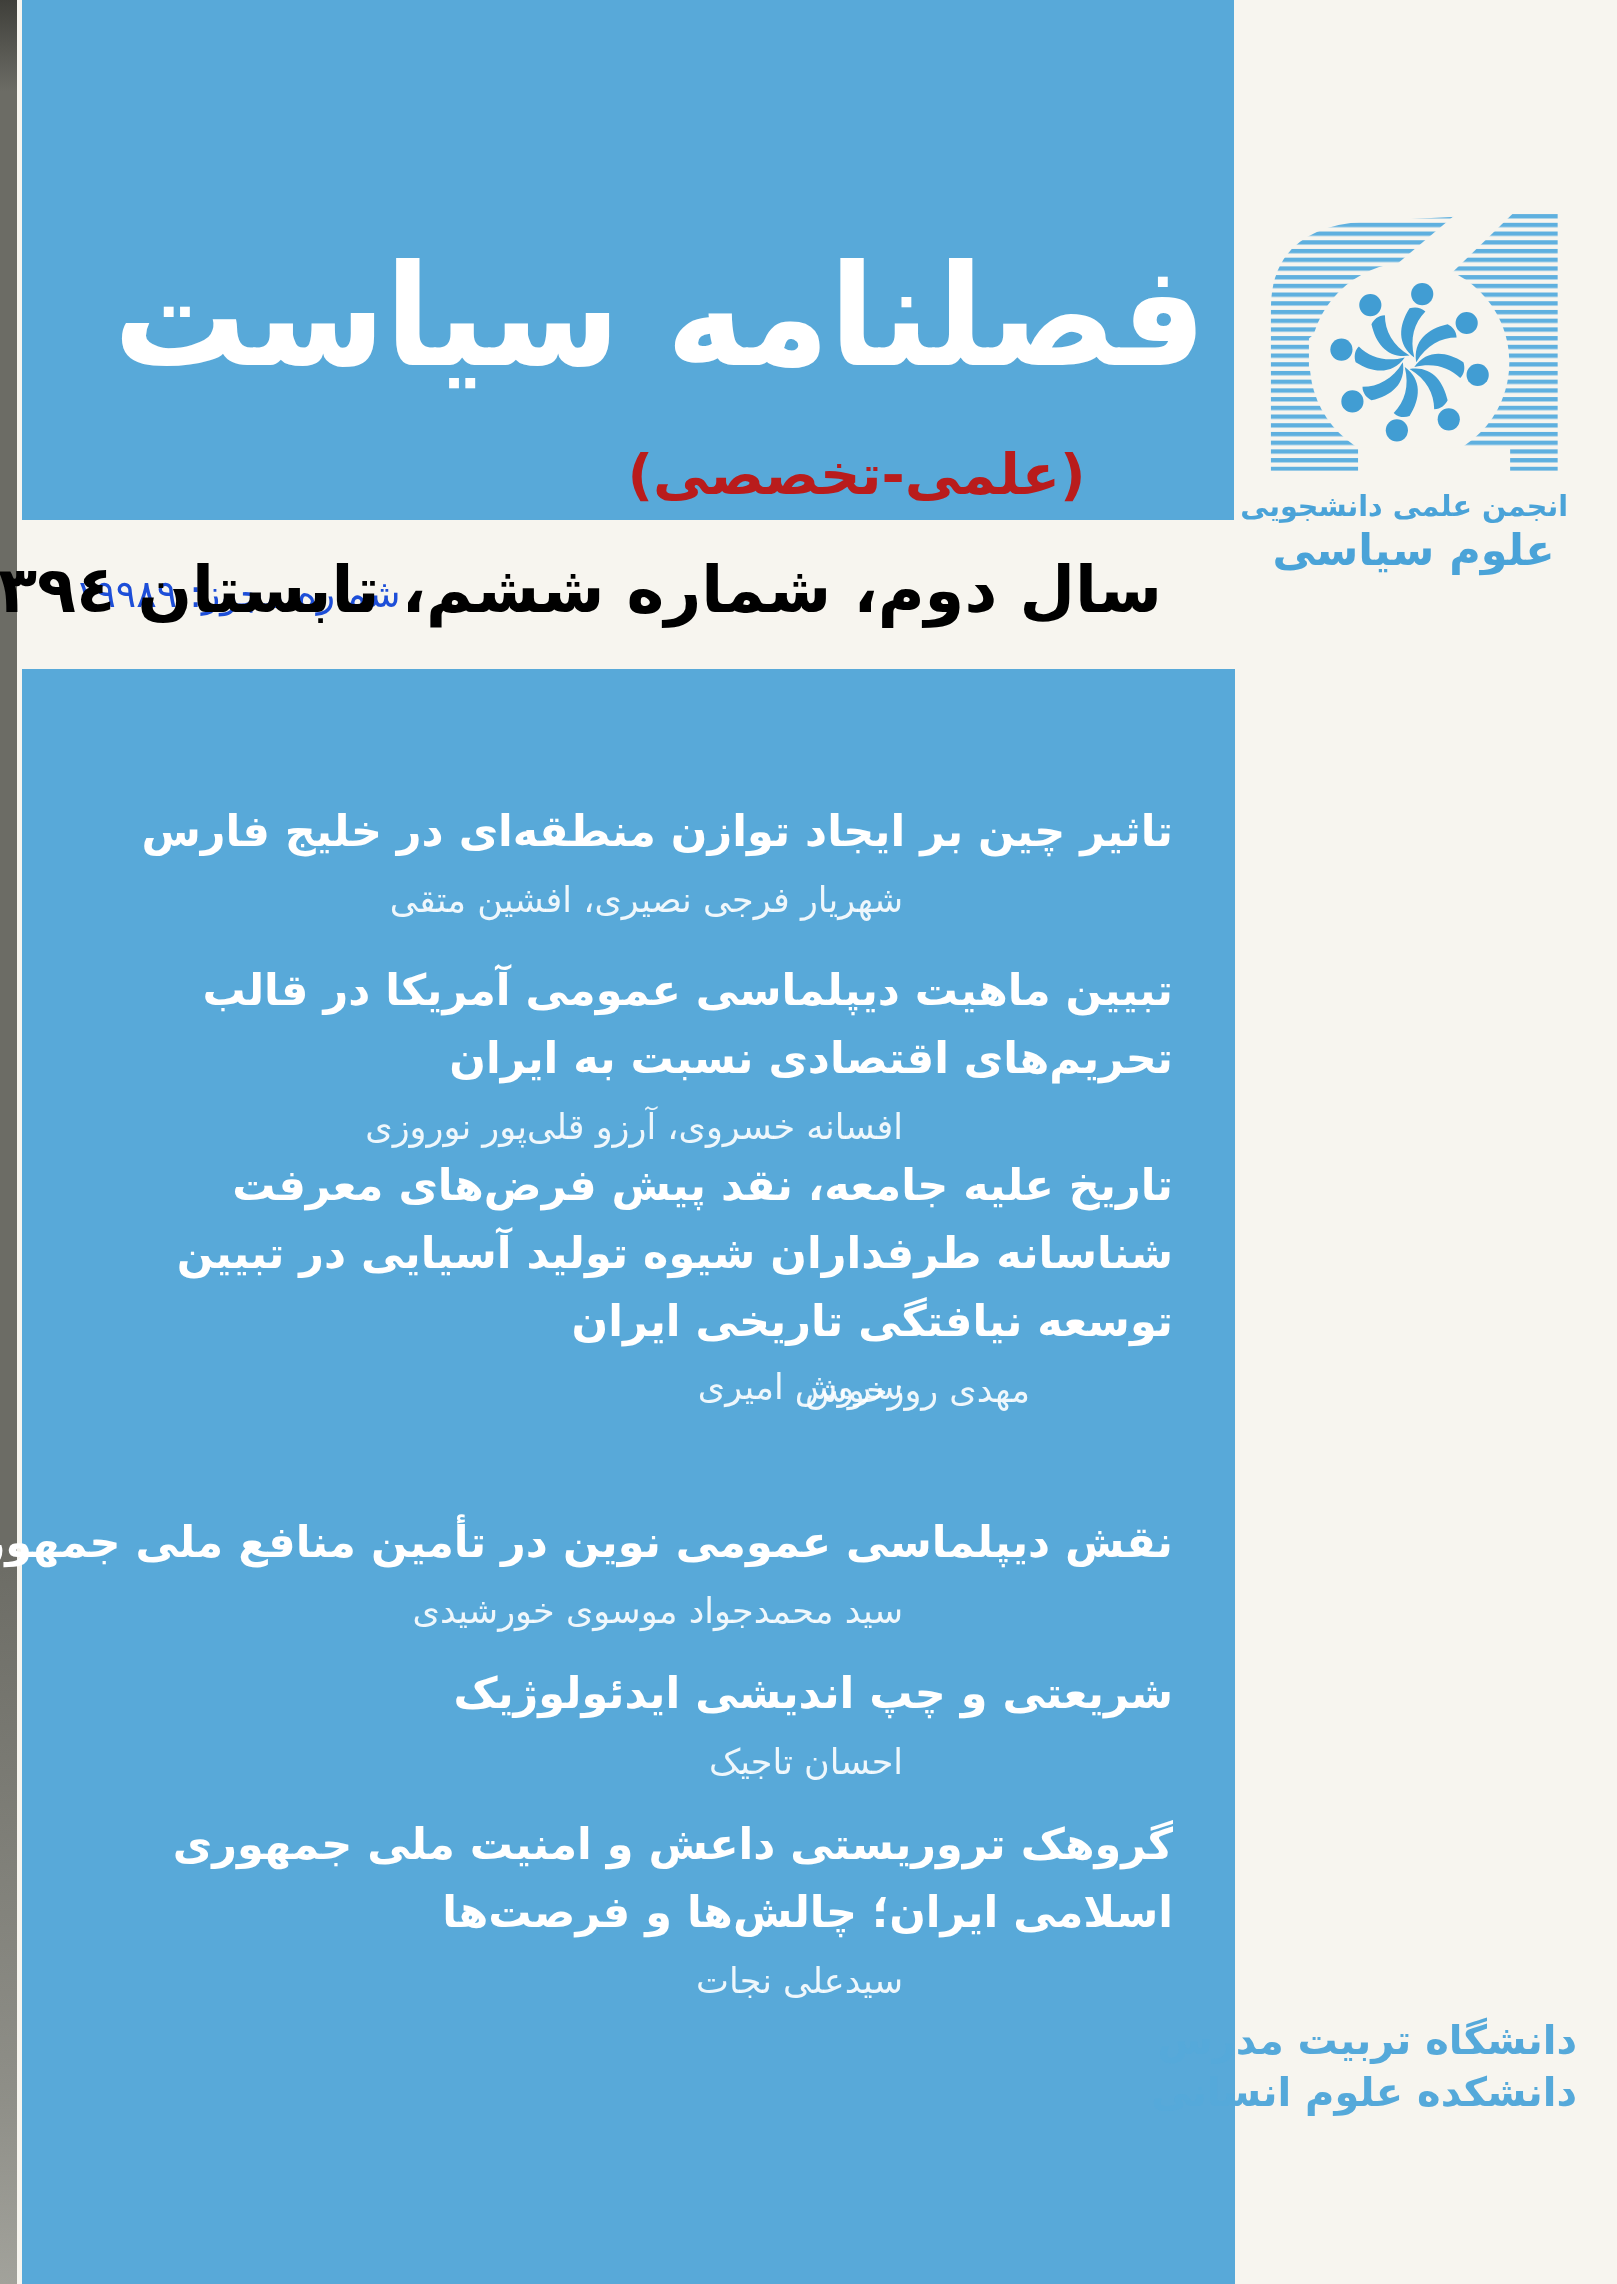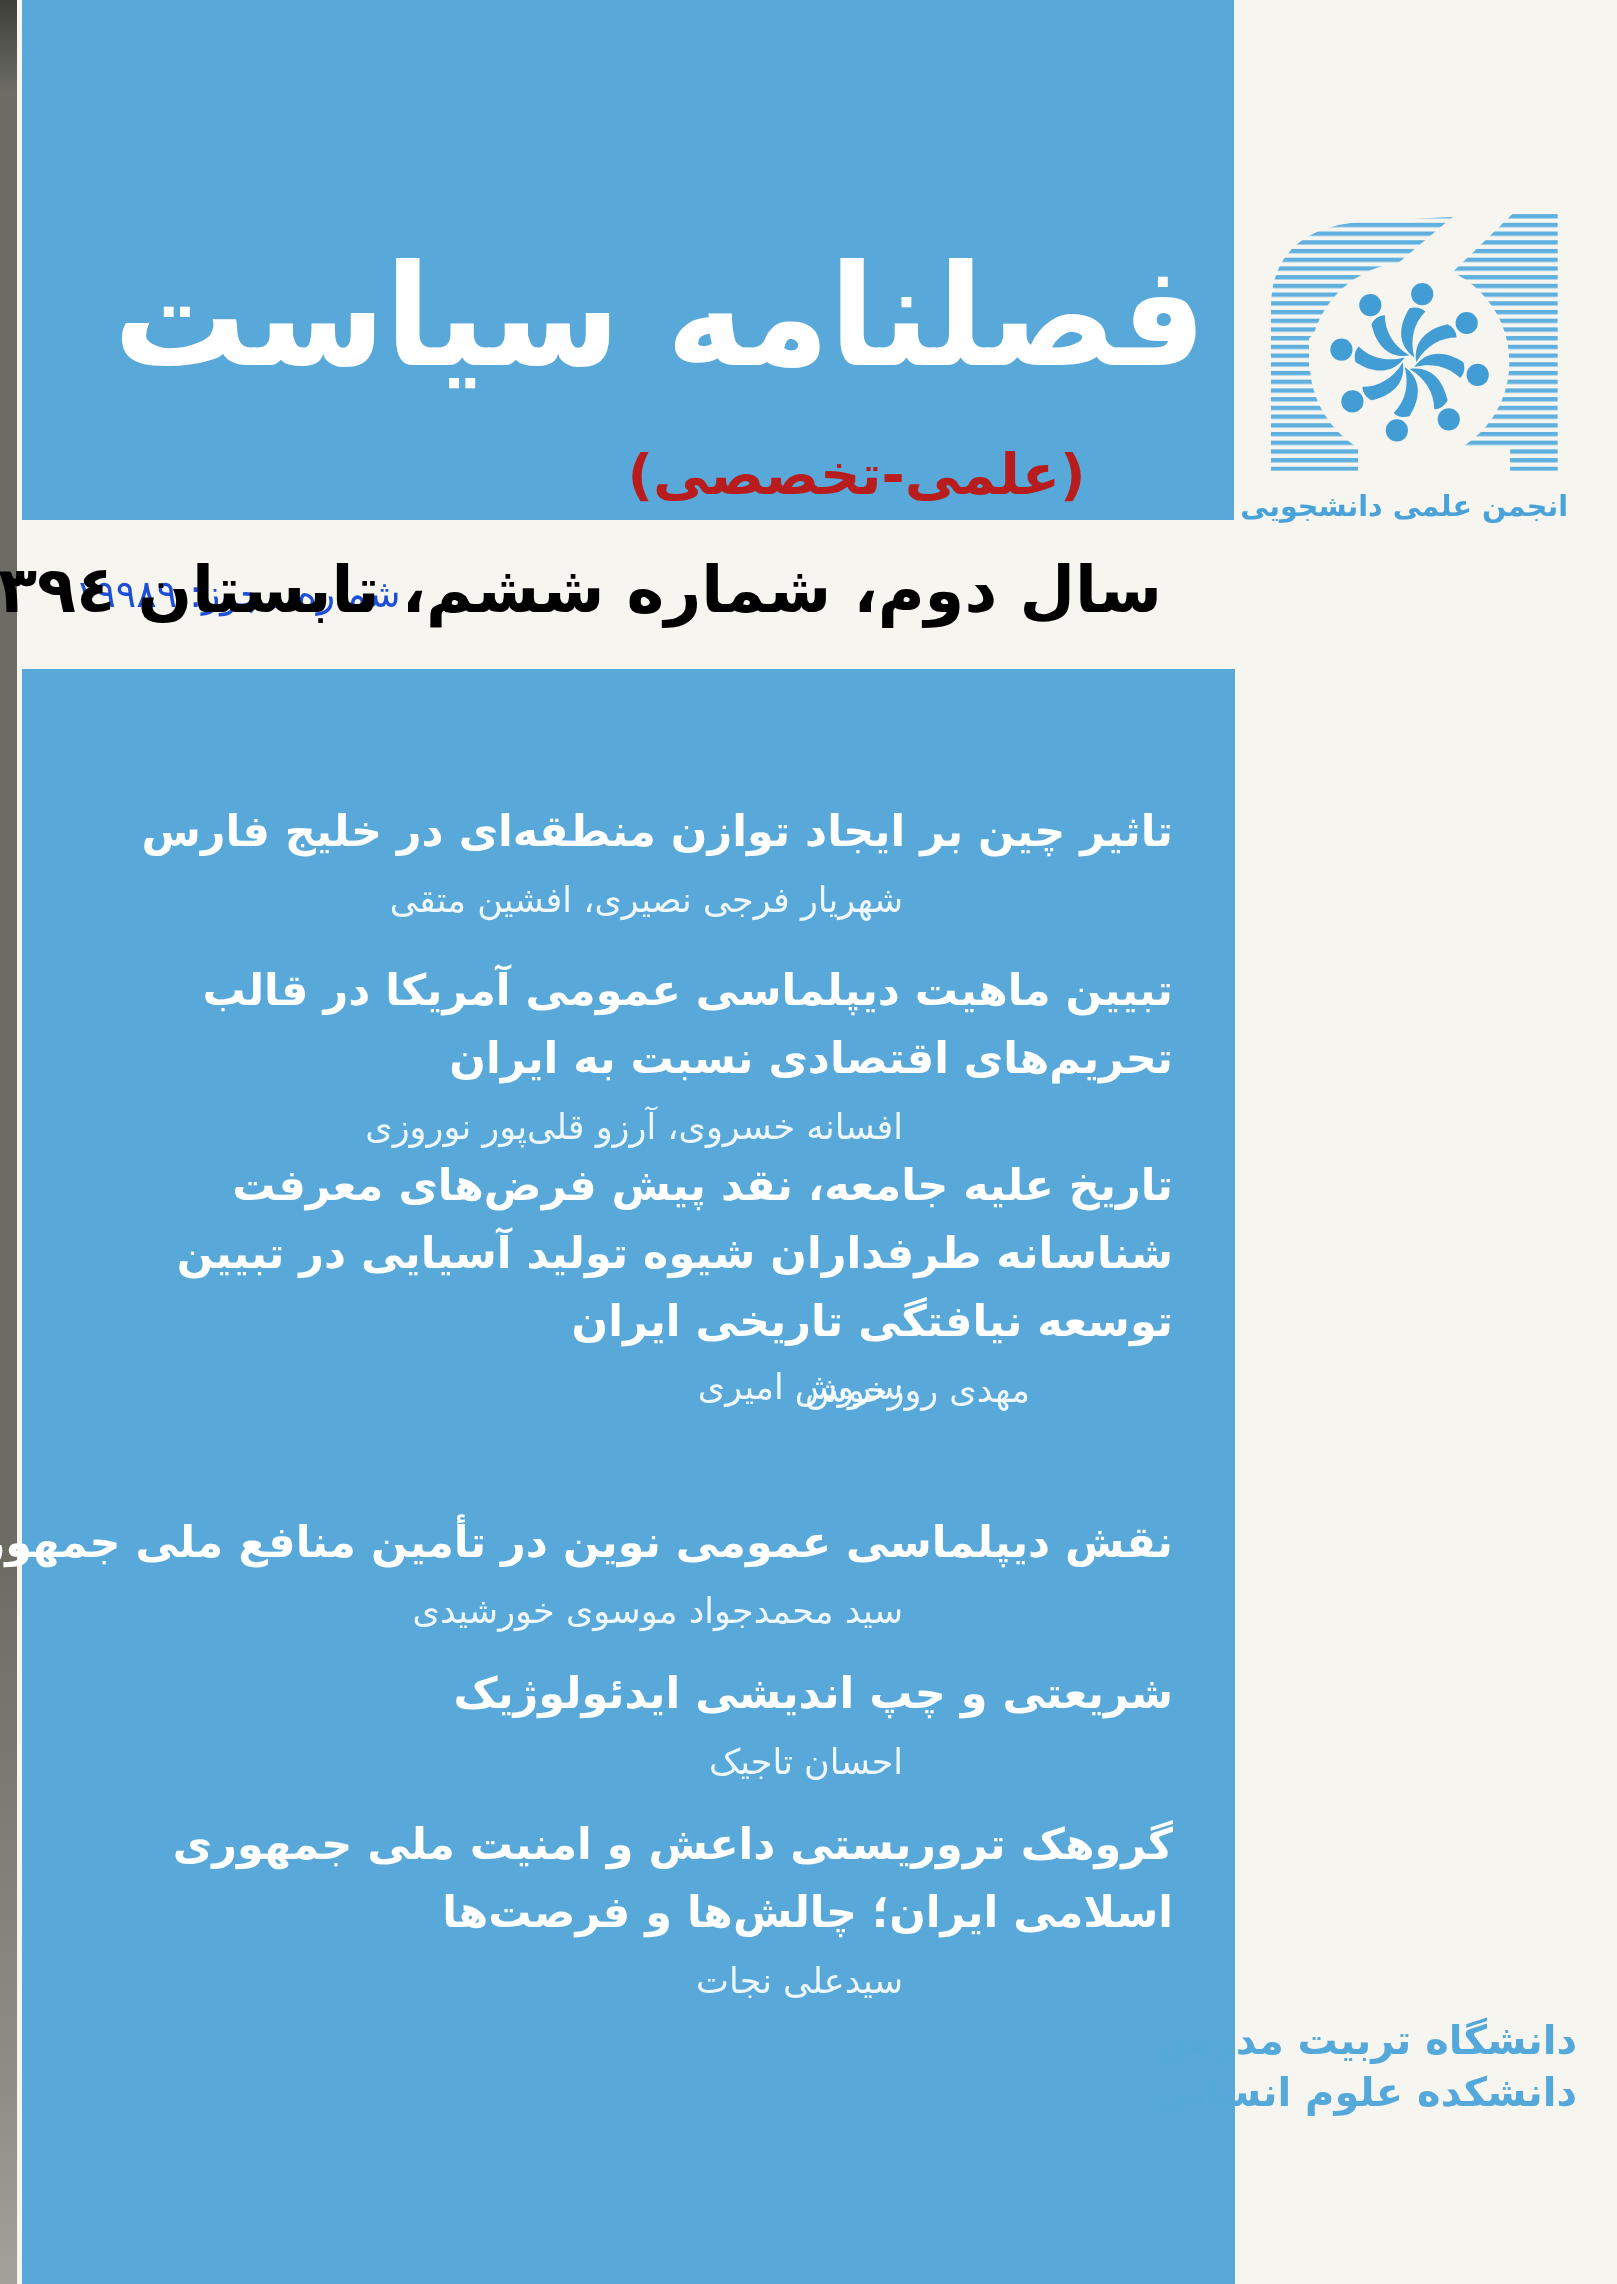--- a/index.html
+++ b/index.html
@@ -156,20 +156,21 @@
           <circle cx="16" cy="-86" r="14"></circle>
           <path d="M0,-68 C-14,-46 -16,-22 6,-6 C0,-30 6,-50 20,-64 C14,-70 6,-70 0,-68 Z"></path>
         </g>
       <g transform="rotate(315)">
           <circle cx="16" cy="-86" r="14"></circle>
           <path d="M0,-68 C-14,-46 -16,-22 6,-6 C0,-30 6,-50 20,-64 C14,-70 6,-70 0,-68 Z"></path>
         </g>
     </g>
   </svg>
   <div class="logo-org-1">انجمن علمی دانشجویی</div>
+  <div class="logo-org-2">علوم سیاسی</div>
 </div>
 
 <div class="article-list">
   <div class="article">
     <div class="title">تاثیر چین بر ایجاد توازن منطقه‌ای در خلیج فارس</div>
     <div class="authors">شهریار فرجی نصیری، افشین متقی</div>
   </div>
   <div class="article">
     <div class="title">تبیین ماهیت دیپلماسی عمومی آمریکا در قالب تحریم‌های اقتصادی نسبت به ایران</div>
     <div class="authors">افسانه خسروی، آرزو قلی‌پور نوروزی</div>

